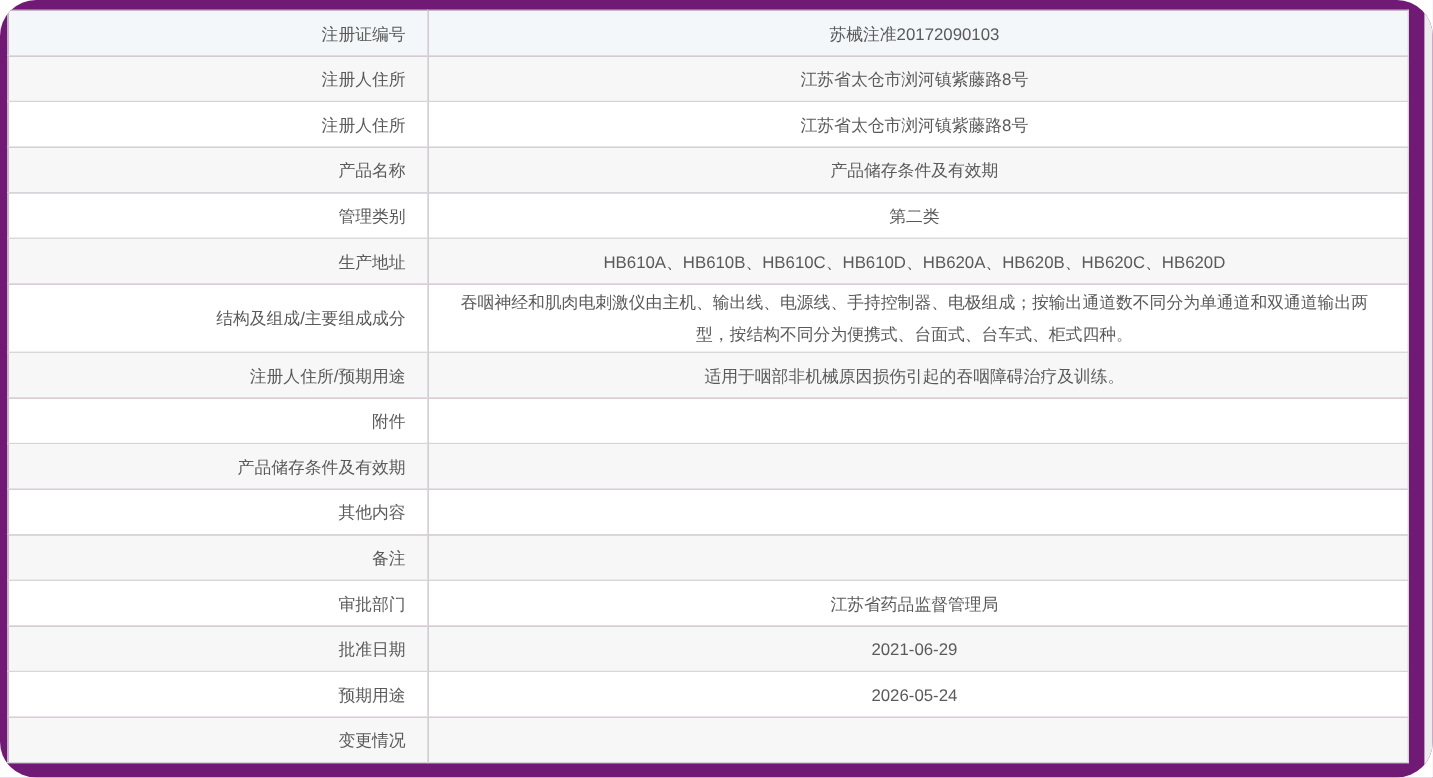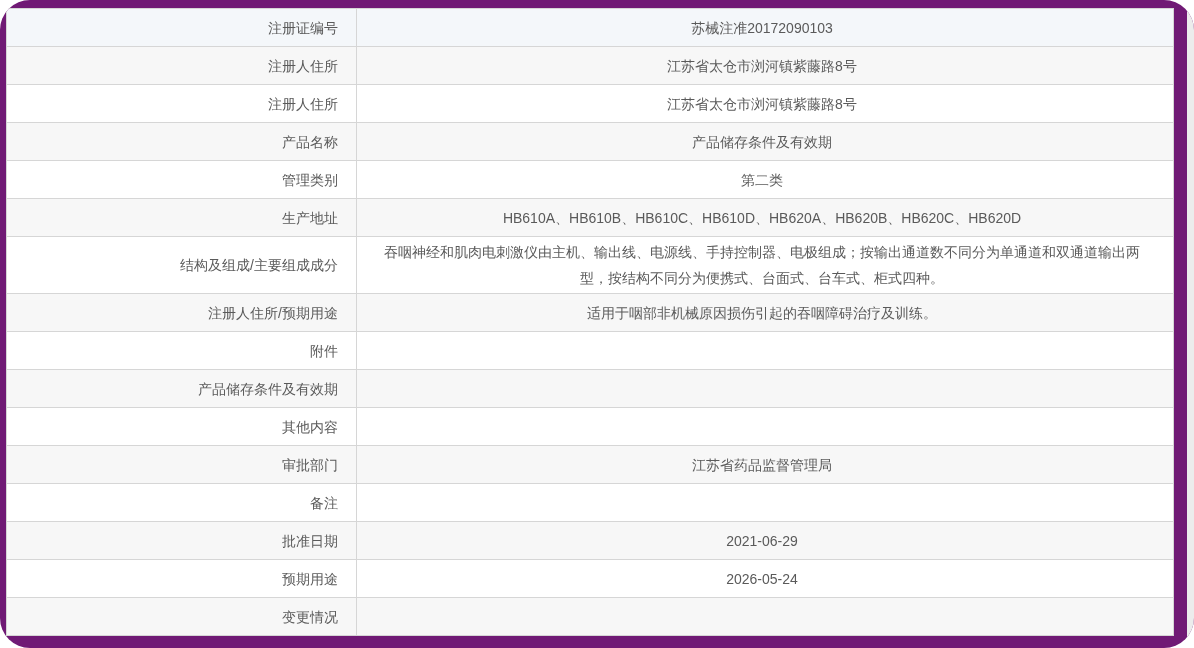--- a/index.html
+++ b/index.html
@@ -105,26 +105,26 @@
       </tr>
       <tr>
         <th>产品储存条件及有效期</th>
         <td></td>
       </tr>
       <tr>
         <th>其他内容</th>
         <td></td>
       </tr>
       <tr>
+        <th>备注</th>
+        <td></td>
+      </tr>
+      <tr>
         <th>审批部门</th>
         <td>江苏省药品监督管理局</td>
-      </tr>
-      <tr>
-        <th>备注</th>
-        <td></td>
       </tr>
       <tr>
         <th>批准日期</th>
         <td>2021-06-29</td>
       </tr>
       <tr>
         <th>预期用途</th>
         <td>2026-05-24</td>
       </tr>
       <tr>

